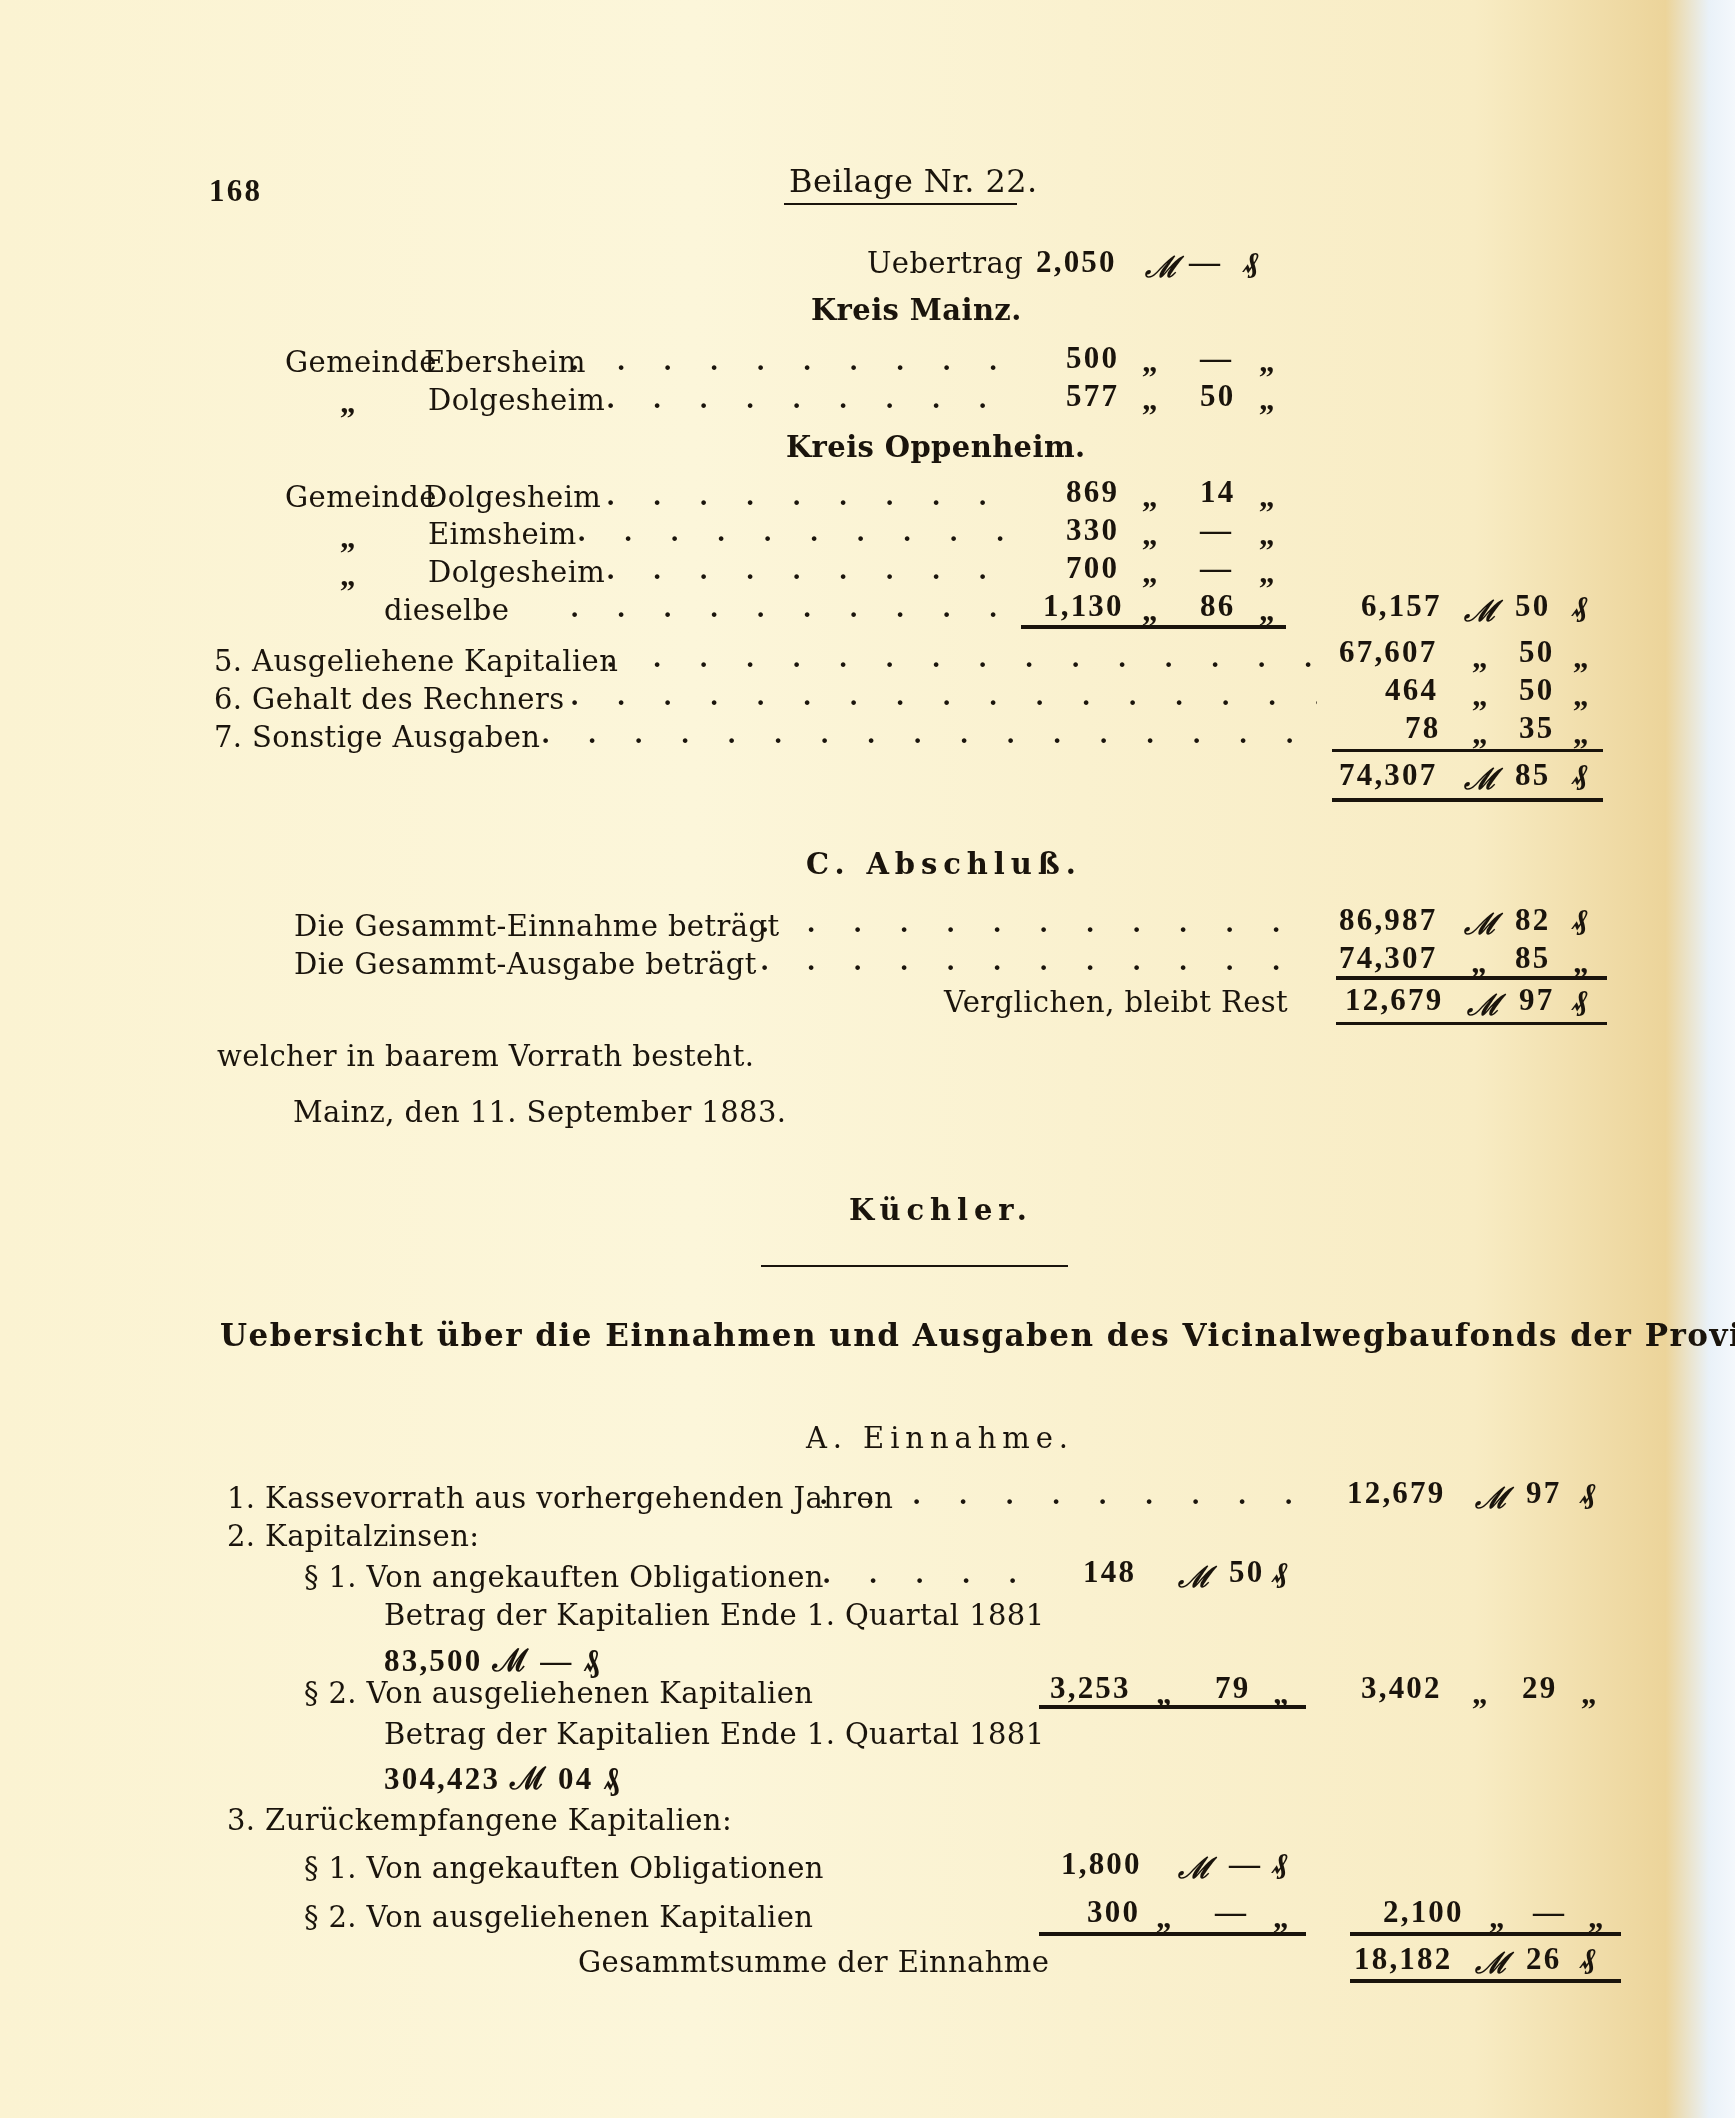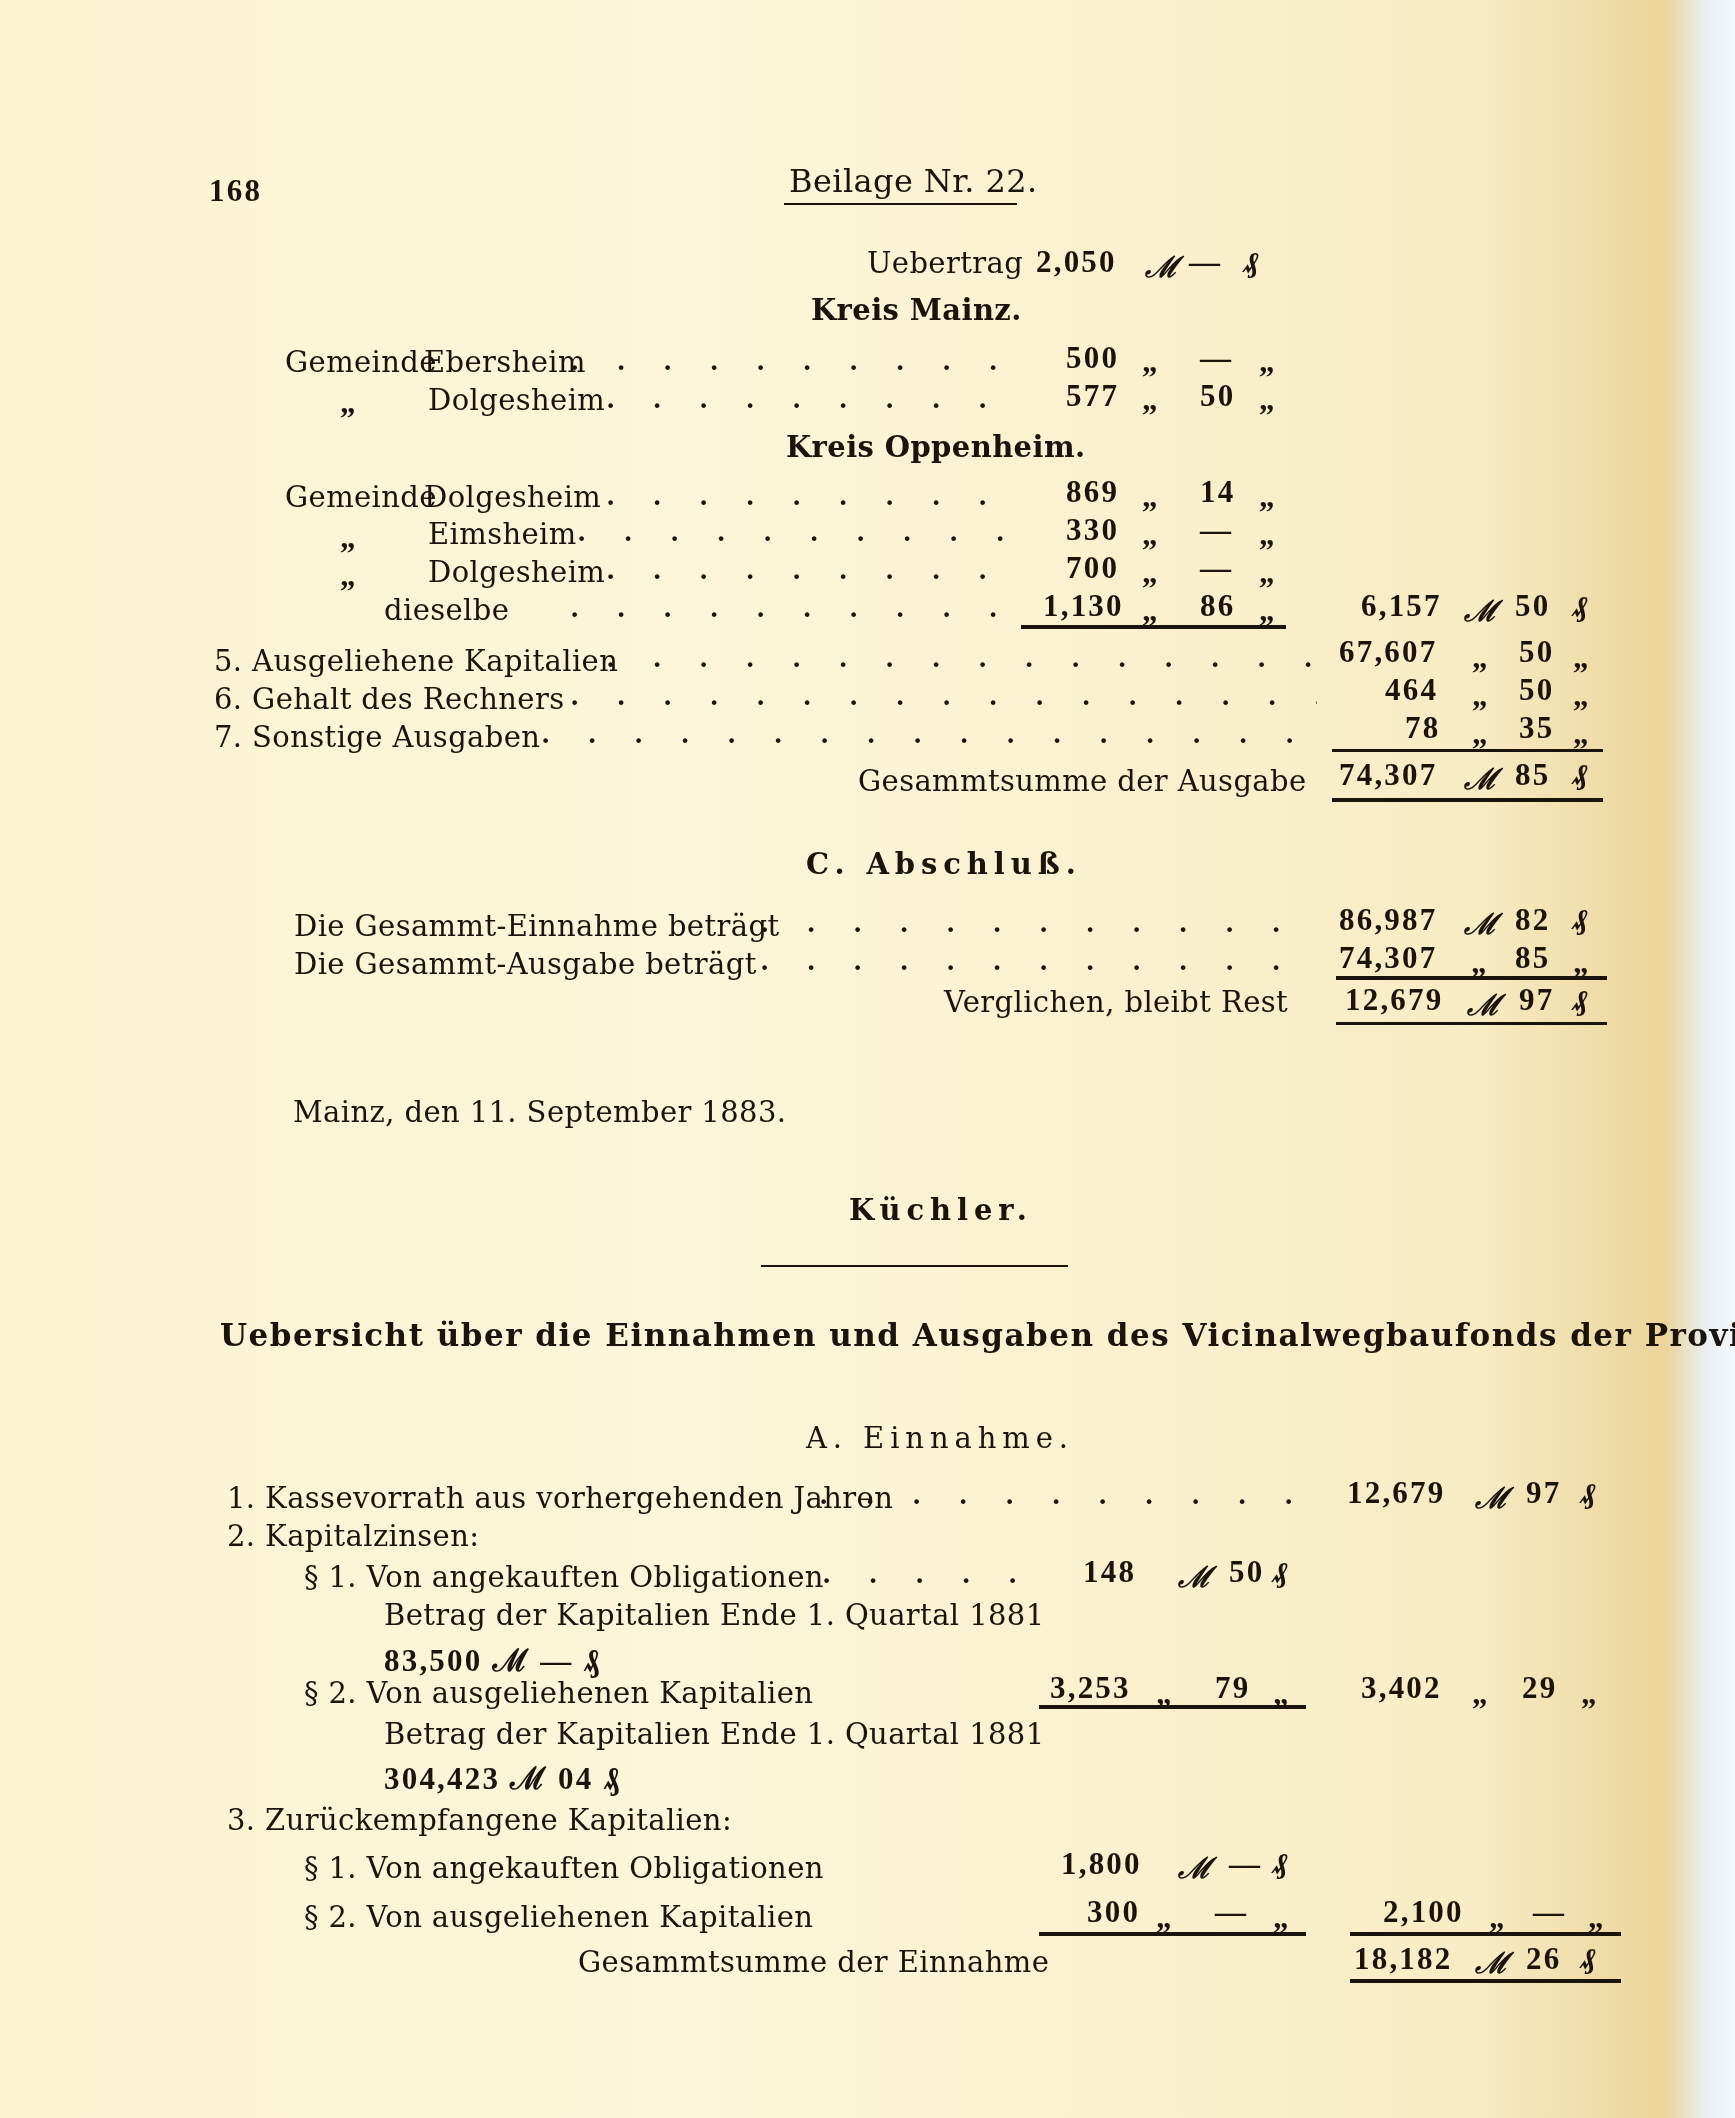--- a/index.html
+++ b/index.html
@@ -117,21 +117,20 @@
   <div>
     <div class="abs txt" style="left:214px; top:720px;">7. Sonstige Ausgaben</div>
     <div class="abs dots" style="left: 542px; top: 717px; width: 776px; overflow: hidden;">. . . . . . . . . . . . . . . . . .</div>
     <div class="abs num" style="left:1405px; top:710px;">78</div>
     <div class="abs num" style="left:1472px; top:716px;">„</div>
     <div class="abs num" style="left:1519px; top:710px;">35</div>
     <div class="abs num" style="left:1573px; top:716px;">„</div>
   </div>
   <div class="rule" style="left:1332px; top:749px; width:271px; height:2.9px;"></div>
 
-  <div class="abs txt" style="left:858px; top:764px;">Gesammtsumme der Ausgabe</div>
   <div class="abs num" style="left:1339px; top:757px;">74,307</div>
   <div class="abs cur" style="left:1464px; top:758px;">ℳ</div>
   <div class="abs num" style="left:1515px; top:757px;">85</div>
   <div class="abs cur" style="left:1573px; top:758px;">₰</div>
   <div class="rule" style="left:1332px; top:798px; width:271px; height:3.7px;"></div>
 
   <div class="abs txt spaced bold" style="left:806px; top:847px;">C. Abschluß.</div>
 
   <div>
     <div class="abs txt" style="left:294px; top:909px;">Die Gesammt-Einnahme beträgt</div>
@@ -153,20 +152,21 @@
 
   <div>
     <div class="abs txt" style="left:944px; top:985px;">Verglichen, bleibt Rest</div>
     <div class="abs num" style="left:1345px; top:982px;">12,679</div>
     <div class="abs cur" style="left:1467px; top:984px;">ℳ</div>
     <div class="abs num" style="left:1519px; top:982px;">97</div>
     <div class="abs cur" style="left:1573px; top:984px;">₰</div>
   </div>
   <div class="rule" style="left:1336px; top:1022px; width:271px; height:2.9px;"></div>
 
+  <div class="abs txt" style="left:217px; top:1039px;">welcher in baarem Vorrath besteht.</div>
 
   <div class="abs txt" style="left:293px; top:1095px;">Mainz, den 11. September 1883.</div>
   <div class="abs txt bold spaced" style="left:849px; top:1193px;">Küchler.</div>
 
   <div class="rule" style="left:761px; top:1265px; width:307px; height:2.2px;"></div>
 
   <div class="abs txt bold" style="left:220px; top:1317px; font-size:31px; letter-spacing:1.5px;">Uebersicht über die Einnahmen und Ausgaben des Vicinalwegbaufonds der Provinz Rhein-</div>
 
   <div class="abs txt spaced" style="left:806px; top:1421px;">A. Einnahme.</div>
 

